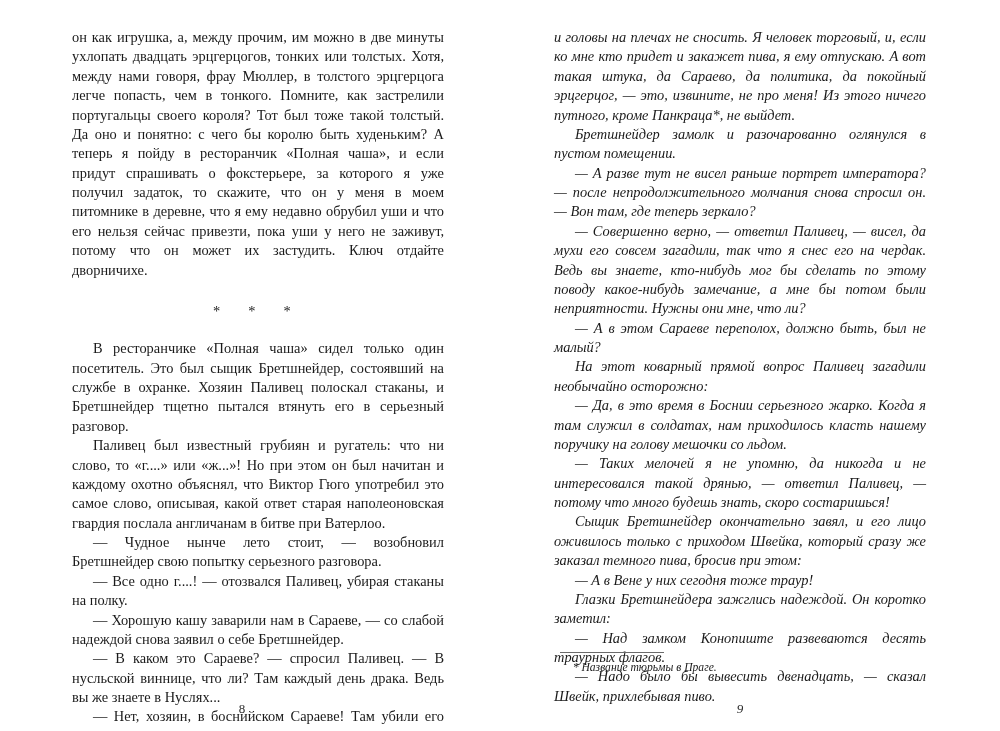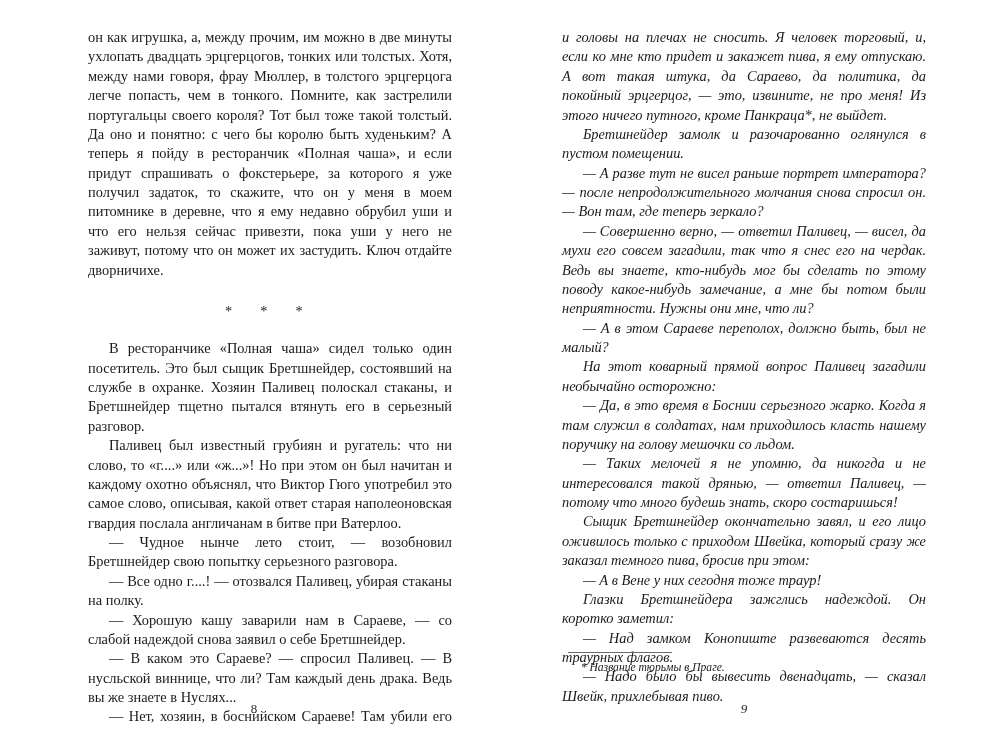--- a/index.html
+++ b/index.html
@@ -12,21 +12,21 @@
     height: 731px;
     font-family: "Liberation Serif", serif;
     color: #1a1a1a;
     overflow: hidden;
   }
   .spread {
     display: flex;
     width: 1000px;
     height: 731px;
     box-sizing: border-box;
-    padding: 28px 0 0 16px;
+    padding: 28px 0 0 0;
   }
   .page {
     position: relative;
     box-sizing: border-box;
     height: 703px;
   }
   .page-left {
     width: 500px;
     padding: 0 56px 0 72px;
   }

